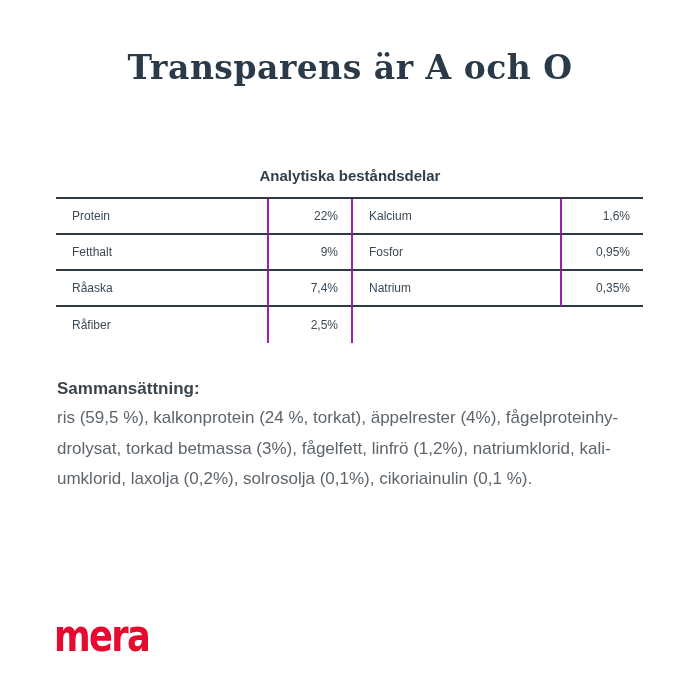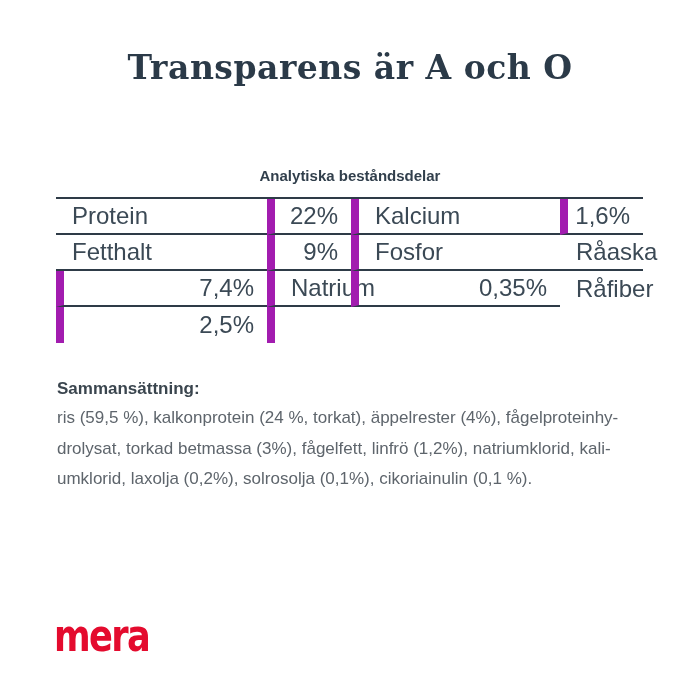--- a/index.html
+++ b/index.html
@@ -41,27 +41,27 @@
     position: absolute;
     left: 56px; top: 197px;
     display: grid;
     grid-template-columns: 211px 84px 209px 83px;
     grid-auto-rows: 36px;
     border-top: 2px solid #2e3b47;
   }
   .cell {
     display: flex;
     align-items: center;
-    font-size: 24px;
+    font-size: 12px;
     color: #3b4955;
   }
   .cell.lbl { padding-left: 16px; }
   .cell.val { justify-content: flex-end; padding-right: 13px; }
   .bb { border-bottom: 2px solid #2e3b47; }
-  .bl { border-left: 8px solid #a21caf; }
+  .bl { border-left: 2px solid #a21caf; }
   .composition {
     position: absolute;
     left: 57px; top: 379px; width: 600px;
   }
   .comp-heading {
     font-size: 17px;
     font-weight: 700;
     color: #3a454e;
     margin-bottom: 3px;
   }
@@ -97,20 +97,21 @@
   <div class="tbl">
 
     <div class="cell lbl bb">Protein</div>
     <div class="cell val bb bl">22%</div>
     <div class="cell lbl bb bl">Kalcium</div>
     <div class="cell val bb bl">1,6%</div>
 
     <div class="cell lbl bb">Fetthalt</div>
     <div class="cell val bb bl">9%</div>
     <div class="cell lbl bb bl">Fosfor</div>
+    <div class="cell val bb bl">0,95%</div>
 
     <div class="cell lbl bb">Råaska</div>
     <div class="cell val bb bl">7,4%</div>
     <div class="cell lbl bb bl">Natrium</div>
     <div class="cell val bb bl">0,35%</div>
 
     <div class="cell lbl">Råfiber</div>
     <div class="cell val bl">2,5%</div>
     <div class="cell bl"></div>
     <div class="cell"></div>

